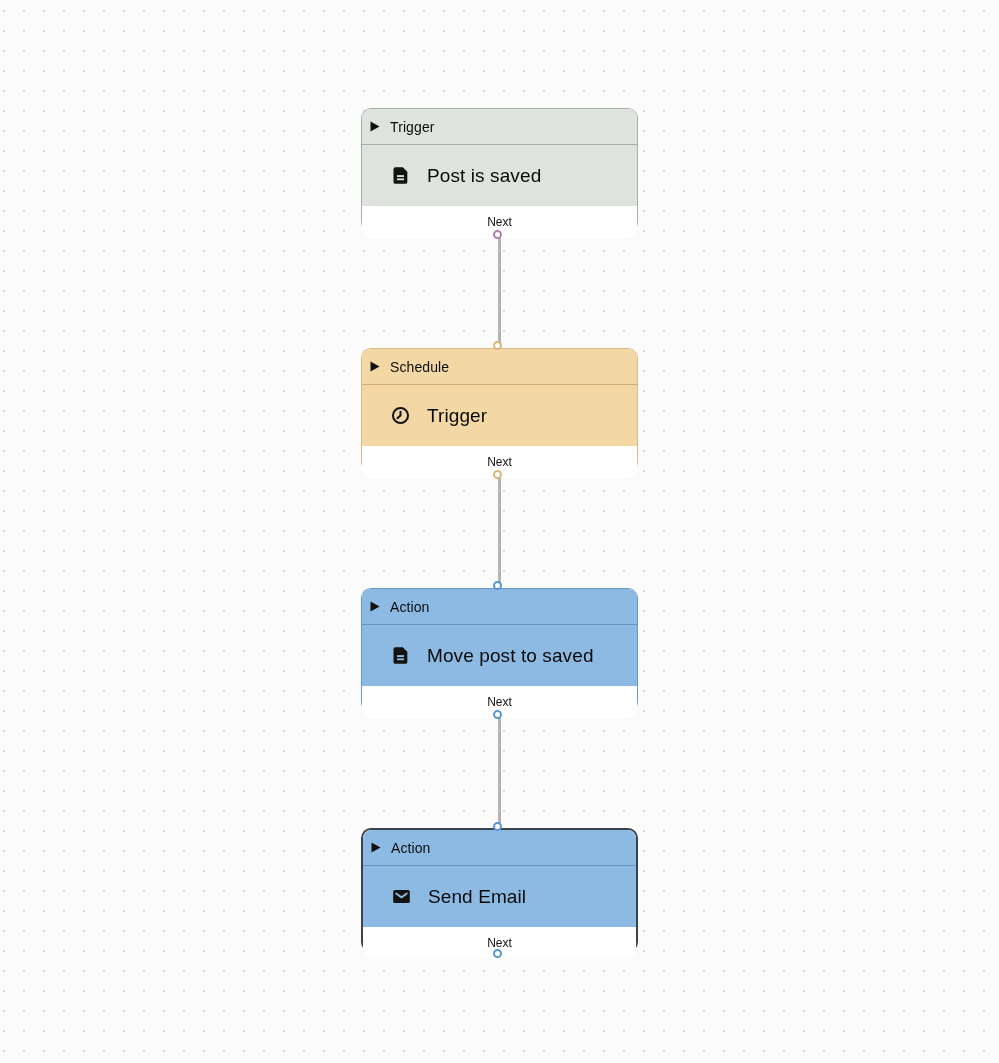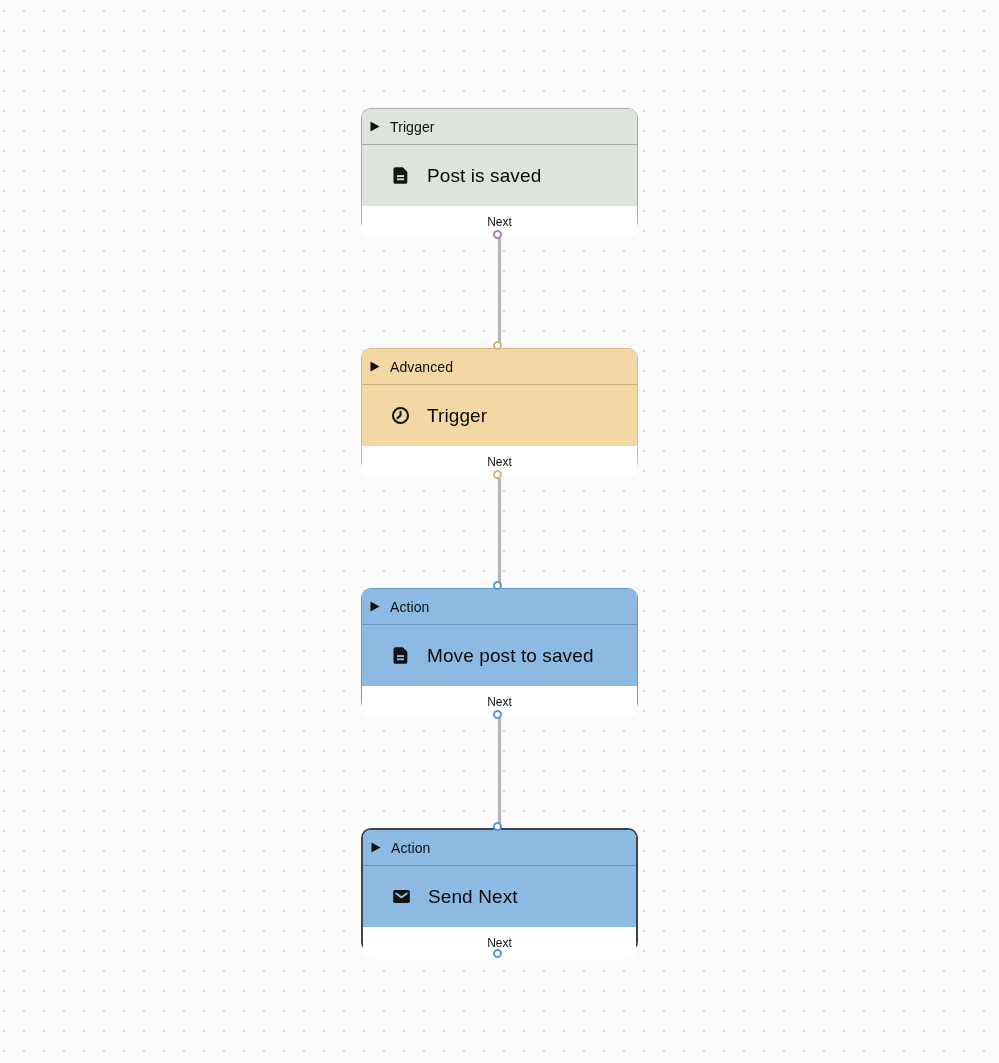--- a/index.html
+++ b/index.html
@@ -121,21 +121,21 @@
   </div>
 
   <div class="node" style="top: 348px; --fill: #f3d8a5; --border: #dbba82; --divider: #cfae74; --port: #d8b67c;">
     <div class="port port-top"></div>
     <div class="node-header">
       <span class="caret">
         <svg width="10" height="11" viewBox="0 0 10 11">
             <polygon points="0.5,0.5 9.5,5.5 0.5,10.5" fill="#111"></polygon>
           </svg>
       </span>
-      <span class="node-category">Advanced</span>
+      <span class="node-category">Schedule</span>
     </div>
     <div class="node-body">
       <span class="body-icon">
         <svg width="21" height="21" viewBox="0 0 24 24" fill="none">
           <circle cx="12" cy="12" r="8.6" stroke="#131313" stroke-width="2.3"></circle>
           <path d="M12 7.6 V12 L8.6 15" stroke="#131313" stroke-width="2.3" stroke-linecap="round" stroke-linejoin="round"></path>
         </svg>
       </span>
       <span class="node-title">Trigger</span>
     </div>
@@ -181,21 +181,21 @@
       </span>
       <span class="node-category">Action</span>
     </div>
     <div class="node-body">
       <span class="body-icon">
         <svg width="21" height="21" viewBox="0 0 24 24">
           <rect x="2.5" y="4.5" width="19" height="15" rx="2.2" fill="#131313"></rect>
           <polyline points="6,8.5 12,13 18,8.5" stroke="#8dbae3" stroke-width="2.2" fill="none" stroke-linecap="round" stroke-linejoin="round"></polyline>
         </svg>
       </span>
-      <span class="node-title">Send Next</span>
+      <span class="node-title">Send Email</span>
     </div>
     <div class="node-footer">
       <span class="next-label">Next</span>
     </div>
     <div class="port port-bottom"></div>
   </div>
 
 </div>
 
 </body></html>

